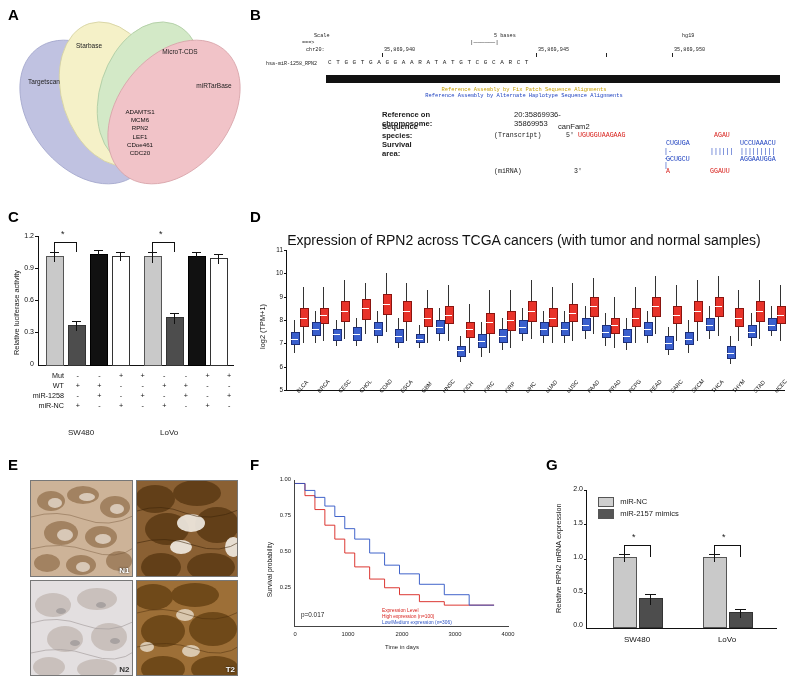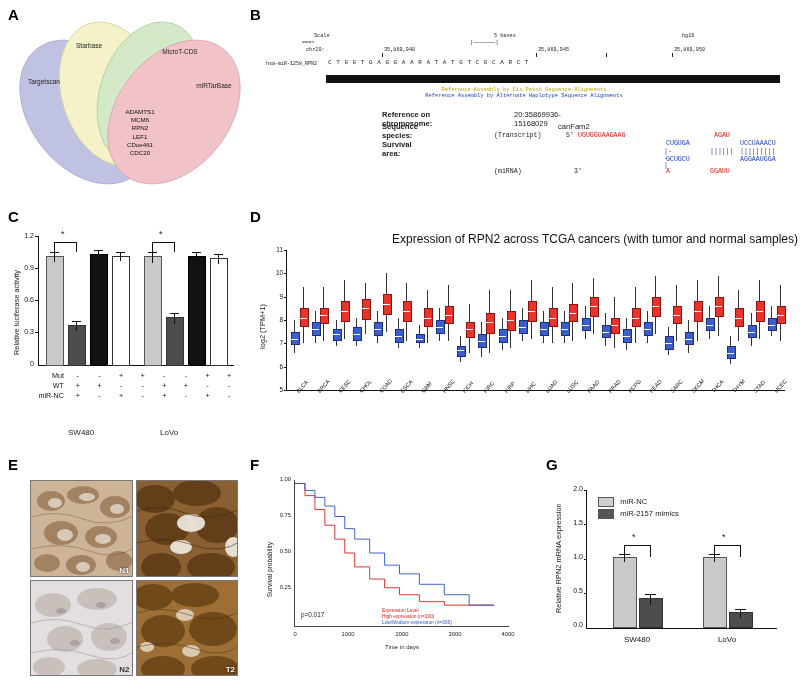--- a/index.html
+++ b/index.html
@@ -66,21 +66,21 @@
   .sigline{position:absolute;background:#111;height:1px;}
   .sigtick{position:absolute;background:#111;width:1px;}
   .c-table{position:absolute;left:0;top:162px;width:232px;font-size:7.2px;}
   .c-table table{border-collapse:collapse;width:100%;}
   .c-table td{padding:0.5px 0;text-align:center;font-size:7.2px;color:#111;}
   .c-table td.rowlab{text-align:right;padding-right:3px;width:56px;}
   .c-groups{position:absolute;left:0;top:220px;width:232px;font-size:8px;}
 
   
   #panelD{left:250px;top:208px;width:548px;height:242px;}
-  .d-title{position:absolute;left:0;right:0;top:24px;text-align:right;font-size:12px;color:#111;}
+  .d-title{position:absolute;left:0;right:0;top:24px;text-align:center;font-size:14px;color:#111;}
   .d-ylab{
     position:absolute;left:8px;top:96px;width:12px;font-size:7.4px;
     writing-mode:vertical-rl;transform:rotate(180deg);text-align:center;
   }
   .d-plot{position:absolute;left:36px;top:42px;width:498px;height:140px;border-left:1px solid #111;border-bottom:1px solid #111;}
   .d-ytick{position:absolute;left:-20px;width:16px;text-align:right;font-size:6.4px;color:#111;}
   .d-ytickline{position:absolute;left:-3px;width:3px;height:1px;background:#111;}
   .d-xlab{position:absolute;left:0;right:0;bottom:-48px;text-align:center;font-size:7.4px;color:#111;}
   .d-cat{position:absolute;bottom:-4px;font-size:5.6px;color:#111;transform-origin:left top;transform:rotate(-48deg);white-space:nowrap;}
   .whisk{position:absolute;width:1px;background:#333;}
@@ -168,21 +168,21 @@
     </div>
     <div style="position:relative;height:12px;margin-top:1px;">
       <div class="blackbar"></div>
     </div>
     <div class="legend1" style="margin-top:2px;">Reference Assembly by Fix Patch Sequence Alignments</div>
     <div class="legend2">Reference Assembly by Alternate Haplotype Sequence Alignments</div>
   </div>
 
   <div class="blabels">
     <div style="position:absolute;left:0;top:0;font-size:7.6px;font-weight:bold;">Reference on chromosome:</div>
-    <div style="position:absolute;left:132px;top:0;font-size:7.6px;">20:35869936-15168029</div>
+    <div style="position:absolute;left:132px;top:0;font-size:7.6px;">20:35869936-35869953</div>
     <div style="position:absolute;left:0;top:12px;font-size:7.6px;font-weight:bold;">Sequence species:</div>
     <div style="position:absolute;left:132px;top:12px;font-size:7.6px;padding-left:44px;">canFam2</div>
     <div style="position:absolute;left:0;top:30px;font-size:7.6px;font-weight:bold;">Survival area:</div>
 
     <div style="position:absolute;left:112px;top:22px;">
       <span class="bseq" style="left:0;top:0;">(Transcript)</span>
       <span class="bseq" style="left:72px;top:0;">5'</span>
       <span class="bseq red" style="left:84px;top:0;">UGUGGUAAGAAG</span>
       <span class="bseq blue" style="left:172px;top:8px;">CUGUGA</span>
       <span class="bseq blue" style="left:246px;top:8px;">UCCUAAACU</span>
@@ -289,20 +289,31 @@
       <tr>
         <td class="rowlab">WT</td>
         <td>+</td>
         <td>+</td>
         <td>-</td>
         <td>-</td>
         <td>+</td>
         <td>+</td>
         <td>-</td>
         <td>-</td>
+      </tr>
+      <tr>
+        <td class="rowlab">miR-1258</td>
+        <td>-</td>
+        <td>+</td>
+        <td>-</td>
+        <td>+</td>
+        <td>-</td>
+        <td>+</td>
+        <td>-</td>
+        <td>+</td>
       </tr>
       <tr>
         <td class="rowlab">miR-NC</td>
         <td>+</td>
         <td>-</td>
         <td>+</td>
         <td>-</td>
         <td>+</td>
         <td>-</td>
         <td>+</td>

